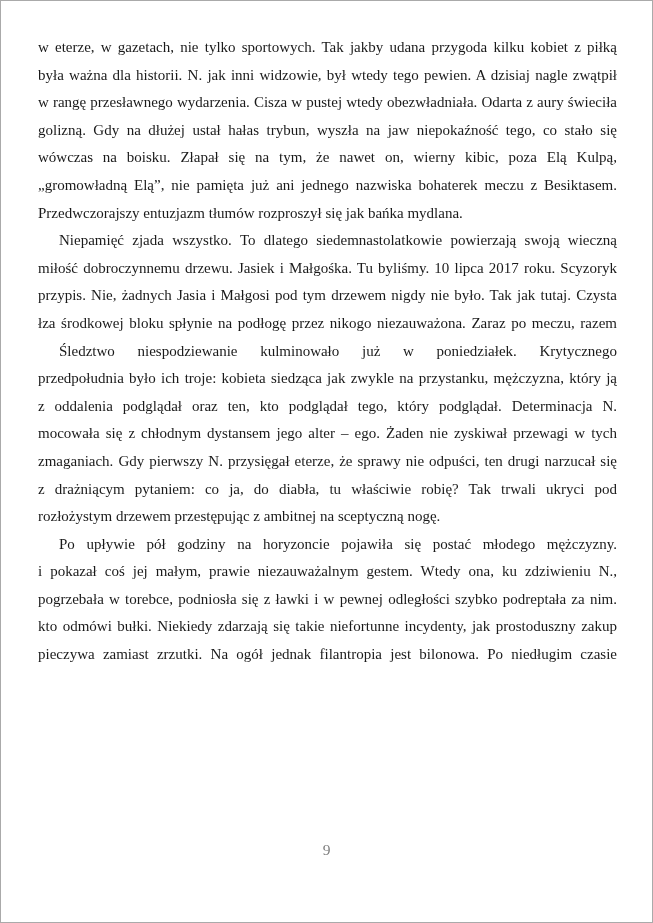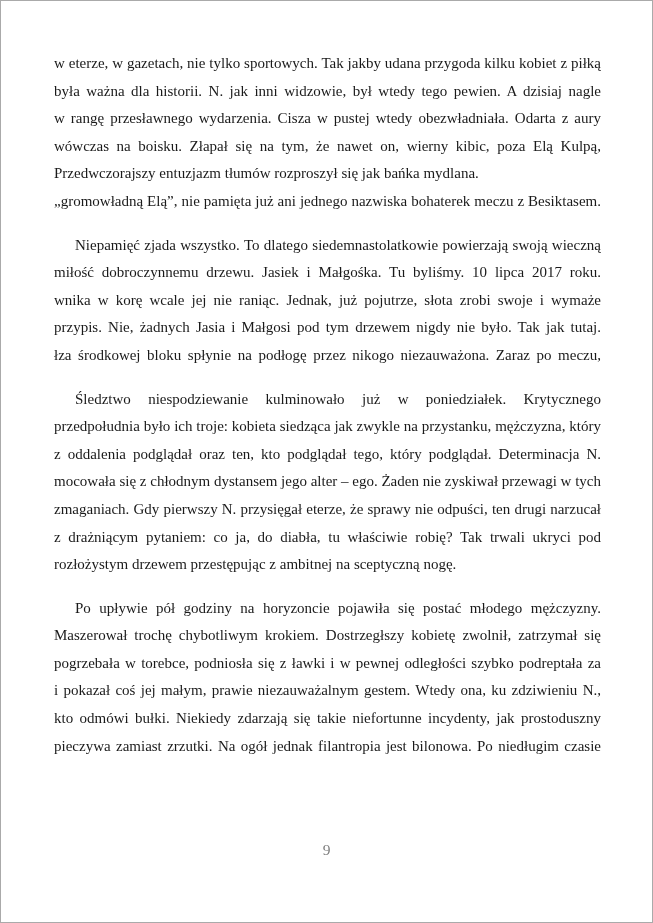--- a/index.html
+++ b/index.html
@@ -15,21 +15,21 @@
     color: #1a1a1a;
   }
   .text-block {
     position: absolute;
     top: 33px;
     left: 37px;
     right: 35px;
     font-size: 15px;
     line-height: 27.6px;
   }
-  .paragraph { margin: 16px; }
+  .paragraph { margin: 0; }
   .line {
     text-align: justify;
     text-align-last: justify;
     overflow: hidden;
     max-height: 27.6px;
   }
   .line.last { text-align-last: left; }
   .line.indent { padding-left: 21px; }
   .page-footer {
     position: absolute;
@@ -46,45 +46,44 @@
 </style>
 </head>
 <body>
 
 <div class="page">
   <main class="text-block" id="text-block">
       <div class="paragraph">
         <div class="line">w eterze, w gazetach, nie tylko sportowych. Tak jakby udana przygoda kilku kobiet z piłką</div>
         <div class="line">była ważna dla historii. N. jak inni widzowie, był wtedy tego pewien. A dzisiaj nagle zwątpił</div>
         <div class="line">w rangę przesławnego wydarzenia. Cisza w pustej wtedy obezwładniała. Odarta z aury świeciła</div>
+        <div class="line">golizną. Gdy na dłużej ustał hałas trybun, wyszła na jaw niepokaźność tego, co stało się</div>
         <div class="line">wówczas na boisku. Złapał się na tym, że nawet on, wierny kibic, poza Elą Kulpą,</div>
+        <div class="line">„gromowładną Elą”, nie pamięta już ani jednego nazwiska bohaterek meczu z Besiktasem.</div>
         <div class="line last">Przedwczorajszy entuzjazm tłumów rozproszył się jak bańka mydlana.</div>
-        <div class="line">„gromowładną Elą”, nie pamięta już ani jednego nazwiska bohaterek meczu z Besiktasem.</div>
       </div>
       <div class="paragraph">
         <div class="line indent">Niepamięć zjada wszystko. To dlatego siedemnastolatkowie powierzają swoją wieczną</div>
         <div class="line">miłość dobroczynnemu drzewu. Jasiek i Małgośka. Tu byliśmy. 10 lipca 2017 roku. Scyzoryk</div>
-        <div class="line">wnika w korę wcale jej nie raniąc. Jednak, już pojutrze, słota zrobi swoje i wymaże dziecinny</div>
         <div class="line">przypis. Nie, żadnych Jasia i Małgosi pod tym drzewem nigdy nie było. Tak jak tutaj. Czysta</div>
         <div class="line">łza środkowej bloku spłynie na podłogę przez nikogo niezauważona. Zaraz po meczu, razem</div>
       </div>
       <div class="paragraph">
         <div class="line indent">Śledztwo niespodziewanie kulminowało już w poniedziałek. Krytycznego</div>
         <div class="line">przedpołudnia było ich troje: kobieta siedząca jak zwykle na przystanku, mężczyzna, który ją</div>
         <div class="line">z oddalenia podglądał oraz ten, kto podglądał tego, który podglądał. Determinacja N.</div>
         <div class="line">mocowała się z chłodnym dystansem jego alter – ego. Żaden nie zyskiwał przewagi w tych</div>
         <div class="line">zmaganiach. Gdy pierwszy N. przysięgał eterze, że sprawy nie odpuści, ten drugi narzucał się</div>
         <div class="line">z drażniącym pytaniem: co ja, do diabła, tu właściwie robię? Tak trwali ukryci pod</div>
         <div class="line last">rozłożystym drzewem przestępując z ambitnej na sceptyczną nogę.</div>
       </div>
       <div class="paragraph">
         <div class="line indent">Po upływie pół godziny na horyzoncie pojawiła się postać młodego mężczyzny.</div>
-        <div class="line">Maszerował trochę chybotliwym krokiem. Dostrzegłszy kobietę zwolnił, zatrzymał się</div>
+        <div class="line">i pokazał coś jej małym, prawie niezauważalnym gestem. Wtedy ona, ku zdziwieniu N.,</div>
         <div class="line">pogrzebała w torebce, podniosła się z ławki i w pewnej odległości szybko podreptała za nim.</div>
-        <div class="line">i pokazał coś jej małym, prawie niezauważalnym gestem. Wtedy ona, ku zdziwieniu N.,</div>
         <div class="line">kto odmówi bułki. Niekiedy zdarzają się takie niefortunne incydenty, jak prostoduszny zakup</div>
         <div class="line">pieczywa zamiast zrzutki. Na ogół jednak filantropia jest bilonowa. Po niedługim czasie</div>
       </div>
     </main>
   <footer class="page-footer">
     <span class="page-number">9</span>
   </footer>
 </div>
 
 </body></html>

